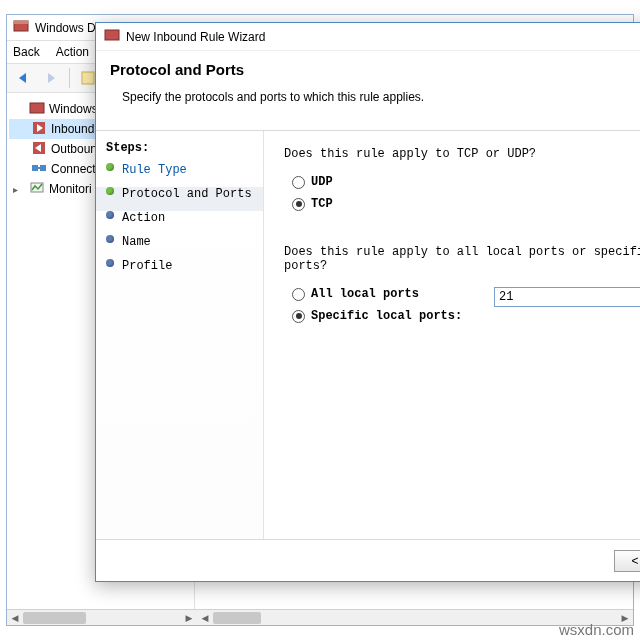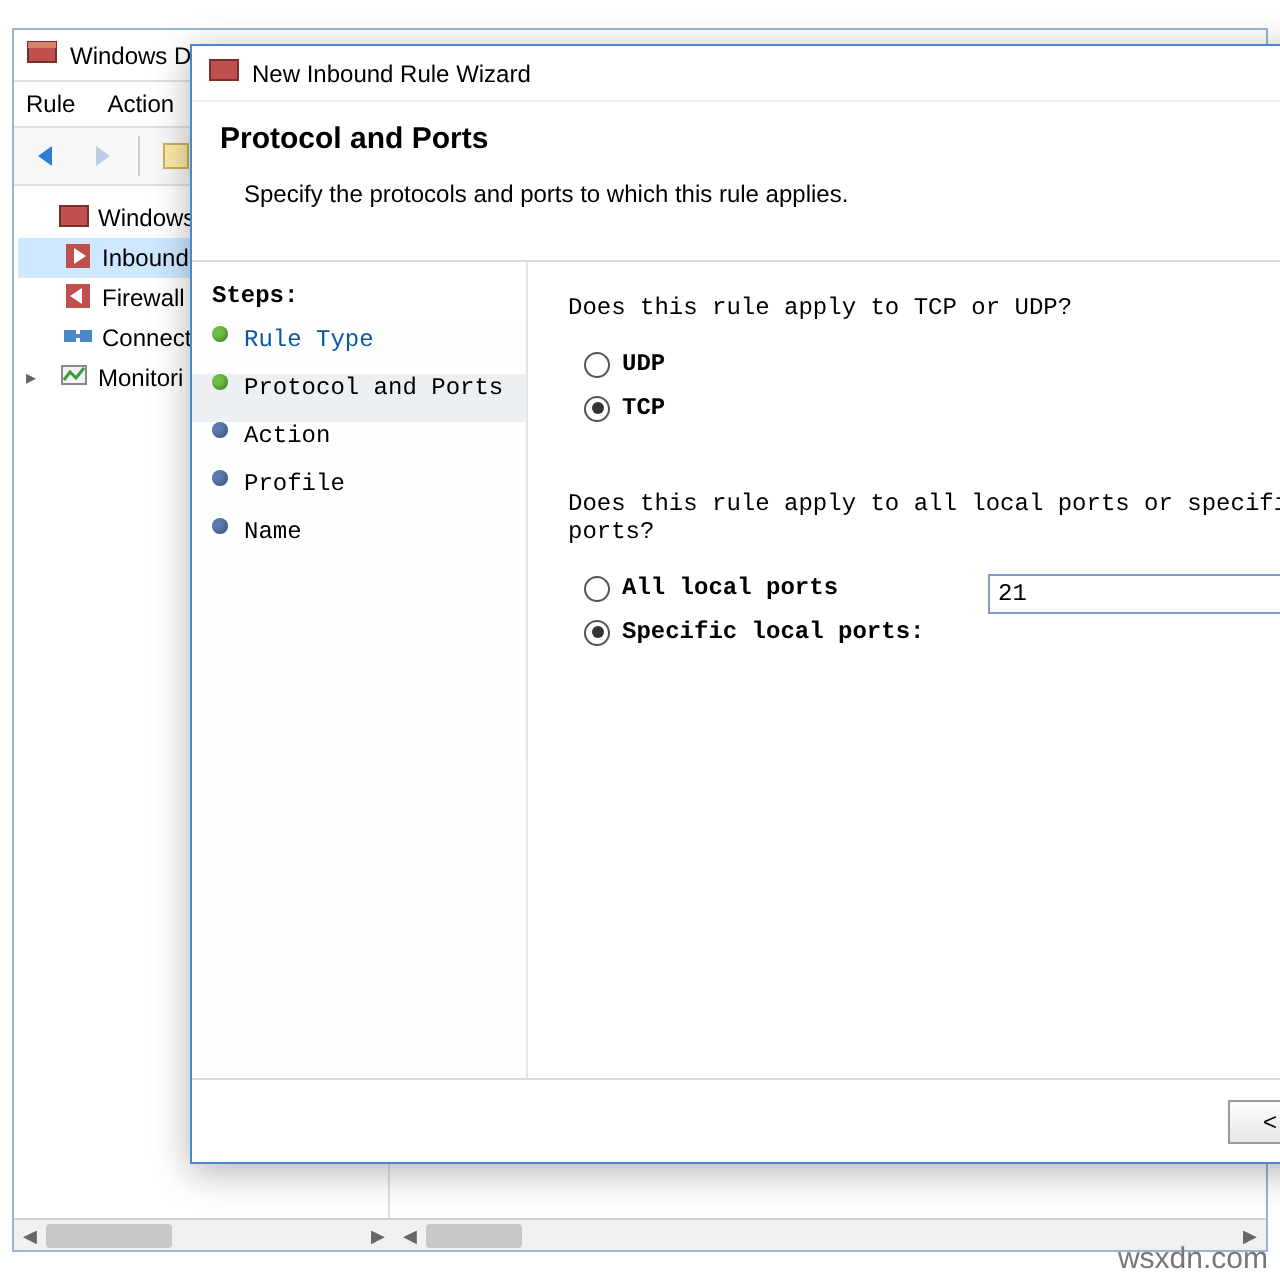--- a/index.html
+++ b/index.html
@@ -66,21 +66,21 @@
       <svg class="ficon" viewBox="0 0 16 16">
           <rect x="1" y="3" width="14" height="10" fill="#c0504d" stroke="#7a2e2b"></rect>
           <rect x="1" y="3" width="14" height="3" fill="#d9826b"></rect>
         </svg>
     </span>
     <span>Windows Defender Firewall with Advanced Security</span>
     <span class="sp"></span>
     <span style="width:30px;text-align:center;">—</span>
   </div>
   <div class="main-menu">
-    <span>Rule</span>
+    <span>Back</span>
     <span>Action</span>
   </div>
   <div class="main-toolbar">
     <div class="tbtn">
         <svg width="16" height="16">
           <polygon points="11,3 4,8 11,13" fill="#2e7cd6"></polygon>
         </svg>
       </div>
     <div class="tbtn">
         <svg width="16" height="16">
@@ -116,21 +116,21 @@
               <polygon points="6,4 12,8 6,12" fill="#fff"></polygon>
             </svg></span>
         <span>Inbound</span>
       </div>
       <div class="tree-row">
         <span class="ind" style="width:14px"></span>
         <span><svg class="ficon" viewBox="0 0 16 16">
               <rect x="2" y="2" width="12" height="12" fill="#c0504d"></rect>
               <polygon points="10,4 4,8 10,12" fill="#fff"></polygon>
             </svg></span>
-        <span>Firewall</span>
+        <span>Outboun</span>
       </div>
       <div class="tree-row">
         <span class="ind" style="width:14px"></span>
         <span><svg class="ficon" viewBox="0 0 16 16">
               <rect x="1" y="5" width="6" height="6" fill="#4a88c7"></rect>
               <rect x="9" y="5" width="6" height="6" fill="#4a88c7"></rect>
               <rect x="6" y="7" width="4" height="2" fill="#4a88c7"></rect>
             </svg></span>
         <span>Connect</span>
       </div>
@@ -181,25 +181,25 @@
       <div class="step active">
           <span class="dot"></span>
           <span>Protocol and Ports</span>
         </div>
       <div class="step pending">
           <span class="dot"></span>
           <span>Action</span>
         </div>
       <div class="step pending">
           <span class="dot"></span>
+          <span>Name</span>
+        </div>
+      <div class="step pending">
+          <span class="dot"></span>
           <span>Profile</span>
-        </div>
-      <div class="step pending">
-          <span class="dot"></span>
-          <span>Name</span>
         </div>
     </div>
     <div class="content">
       <div class="q">Does this rule apply to TCP or UDP?</div>
       <div class="radio-row">
         <span class="radio"></span>
         <span class="radio-label bold">UDP</span>
       </div>
       <div class="radio-row">
         <span class="radio sel"></span>

